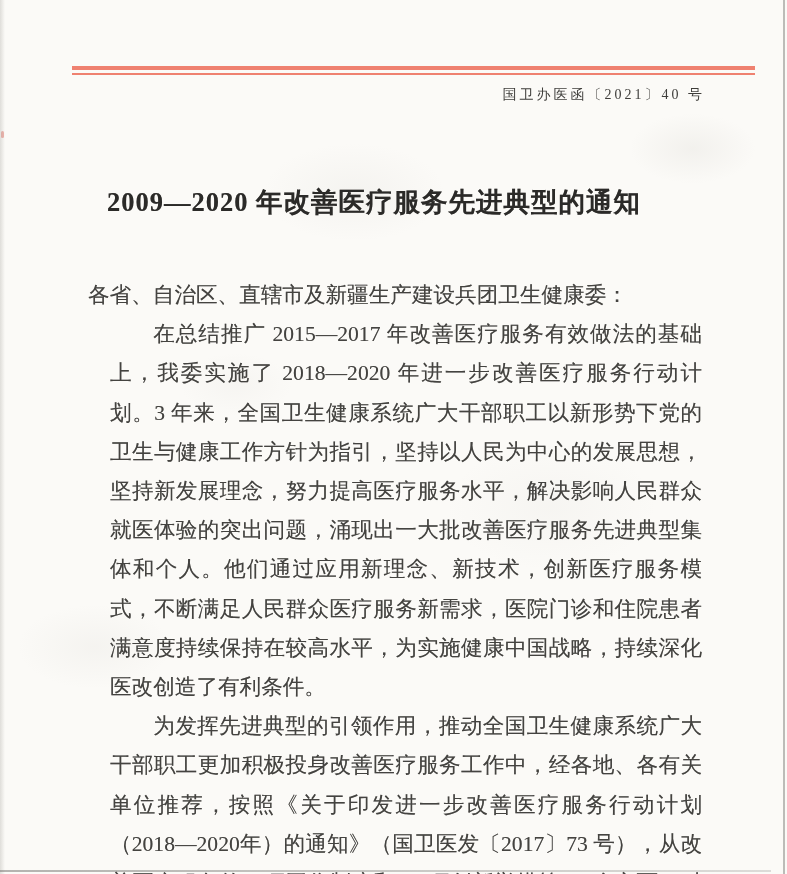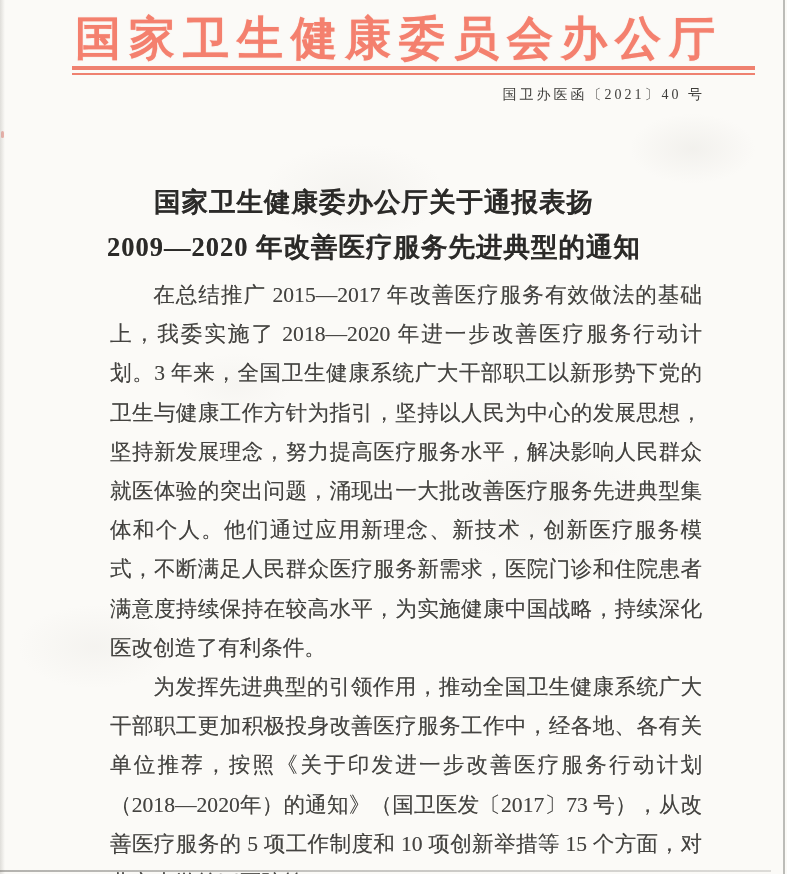--- a/index.html
+++ b/index.html
@@ -121,32 +121,31 @@
     background: rgba(228,118,108,0.55);
     border-radius: 2px;
     pointer-events: none;
   }
 </style>
 </head>
 <body>
 
 <div class="page">
 
-  <div class="masthead">国家卫生健康委员会办公厅</div>
 
   <div class="double-rule"></div>
 
   <div class="doc-number">国卫办医函〔2021〕40 号</div>
 
   <div class="notice-title">
-    <div>国家卫生健康委办公厅关于通报表扬</div>
     <div>2009—2020 年改善医疗服务先进典型的通知</div>
   </div>
 
   <div class="doc-body">
+    <p class="salutation">各省、自治区、直辖市及新疆生产建设兵团卫生健康委：</p>
     <p class="para">在总结推广 2015—2017 年改善医疗服务有效做法的基础上，我委实施了 2018—2020 年进一步改善医疗服务行动计划。3 年来，全国卫生健康系统广大干部职工以新形势下党的卫生与健康工作方针为指引，坚持以人民为中心的发展思想，坚持新发展理念，努力提高医疗服务水平，解决影响人民群众就医体验的突出问题，涌现出一大批改善医疗服务先进典型集体和个人。他们通过应用新理念、新技术，创新医疗服务模式，不断满足人民群众医疗服务新需求，医院门诊和住院患者满意度持续保持在较高水平，为实施健康中国战略，持续深化医改创造了有利条件。</p>
     <p class="para">为发挥先进典型的引领作用，推动全国卫生健康系统广大干部职工更加积极投身改善医疗服务工作中，经各地、各有关单位推荐，按照《关于印发进一步改善医疗服务行动计划（2018—2020年）的通知》（国卫医发〔2017〕73 号），从改善医疗服务的 5 项工作制度和 10 项创新举措等 15 个方面，对北京大学第三医院等 484</p>
   </div>
 
   <div class="scan-speck"></div>
   <div class="scan-edge-left"></div>
   <div class="scan-edge-right"></div>
   <div class="scan-edge-bottom"></div>
 
 </div>

